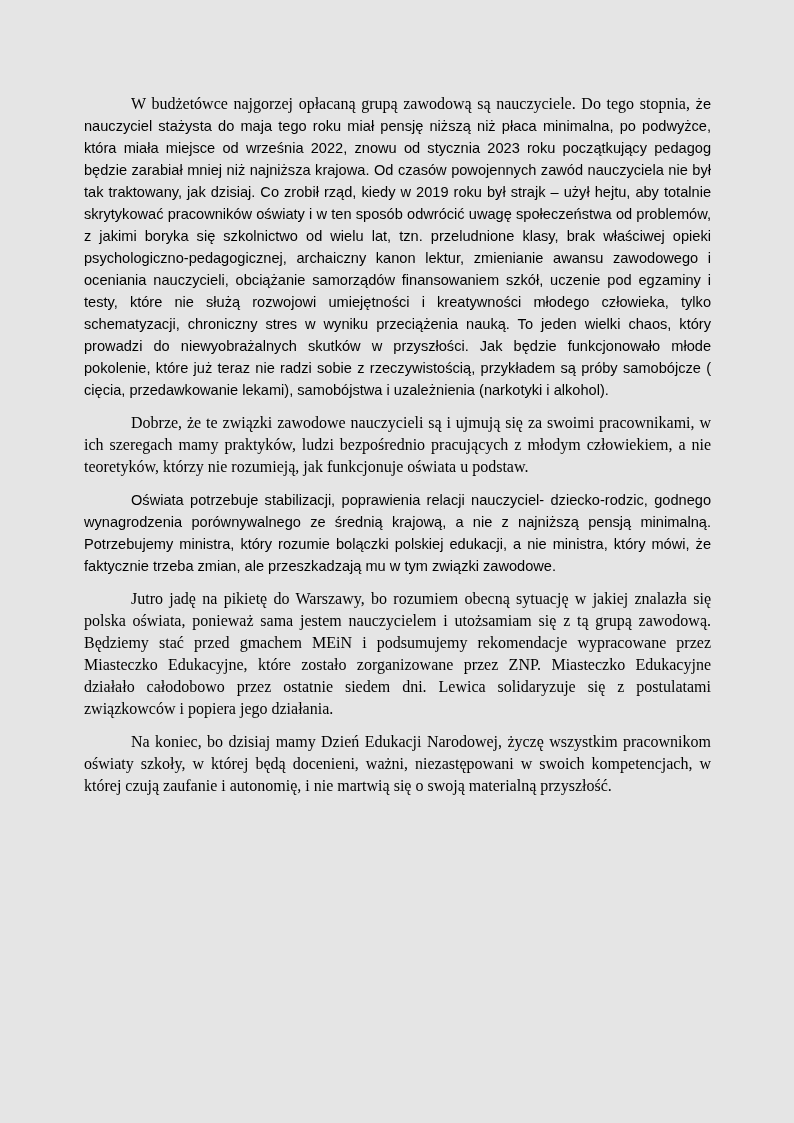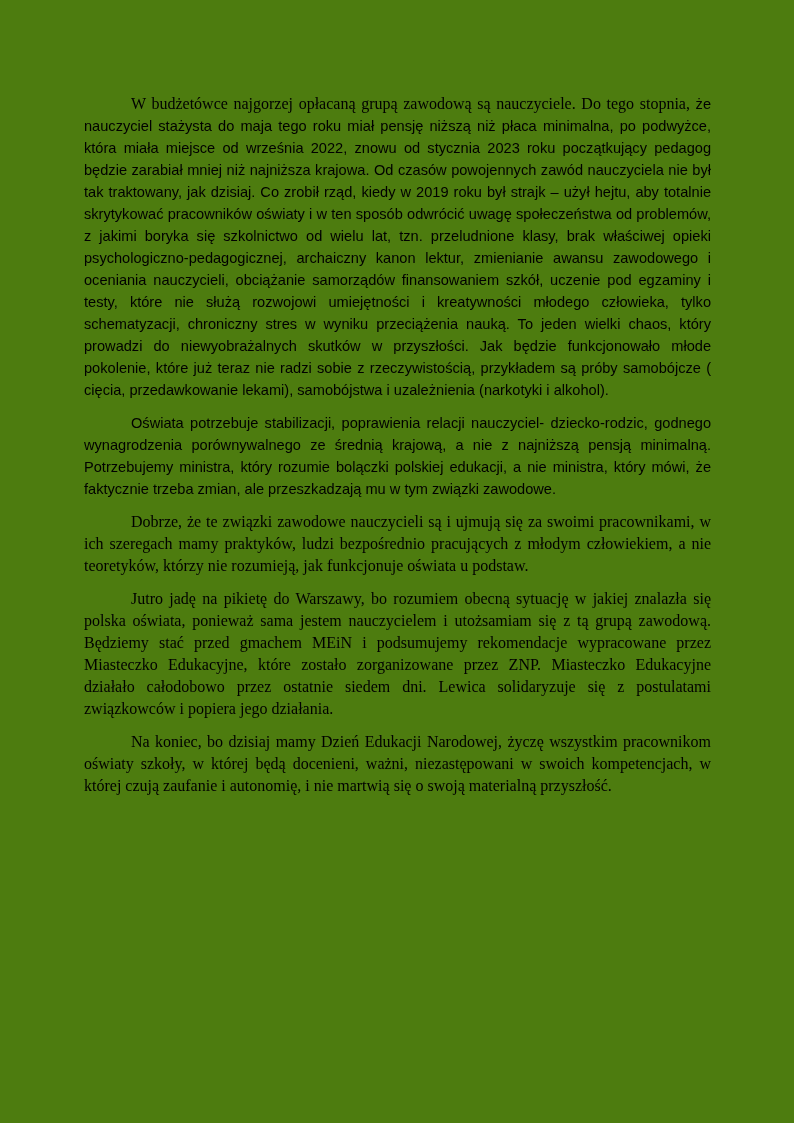--- a/index.html
+++ b/index.html
@@ -4,21 +4,21 @@
 <style>
   html, body {
     margin: 0;
     padding: 0;
     background: #ffffff;
   }
   .page {
     position: relative;
     width: 794px;
     height: 1123px;
-    background: #4d7c0f;
+    background: #e5e5e5;
     box-sizing: border-box;
     padding: 93px 83px 40px 84px;
     overflow: hidden;
   }
   .para {
     margin: 0 0 11px 0;
     text-align: justify;
     text-indent: 47px;
     line-height: 22px;
     color: #000000;
@@ -32,21 +32,21 @@
     font-size: 14.6px;
   }
 </style>
 </head>
 <body>
 
 <div class="page">
 
   <p class="para"><span class="seg-serif">W budżetówce najgorzej opłacaną grupą zawodową są nauczyciele. Do tego stopnia, </span><span class="seg-sans">że nauczyciel stażysta do maja tego roku miał pensję niższą niż płaca minimalna, po podwyżce, która miała miejsce od września 2022, znowu od stycznia 2023 roku początkujący pedagog będzie zarabiał mniej niż najniższa krajowa. Od czasów powojennych zawód nauczyciela nie był tak traktowany, jak dzisiaj. Co zrobił rząd, kiedy w 2019 roku był strajk – użył hejtu, aby totalnie skrytykować pracowników oświaty  i w ten sposób odwrócić uwagę społeczeństwa od problemów, z jakimi boryka się szkolnictwo od wielu lat, tzn. przeludnione klasy, brak właściwej opieki psychologiczno-pedagogicznej, archaiczny kanon lektur, zmienianie awansu zawodowego i oceniania nauczycieli, obciążanie samorządów finansowaniem szkół, uczenie pod egzaminy i testy, które nie służą rozwojowi umiejętności i kreatywności młodego człowieka, tylko schematyzacji, chroniczny stres w wyniku przeciążenia nauką. To jeden wielki chaos, który prowadzi do niewyobrażalnych skutków w przyszłości. Jak będzie funkcjonowało młode pokolenie, które już teraz nie radzi sobie z rzeczywistością, przykładem są próby samobójcze ( cięcia, przedawkowanie lekami), samobójstwa i uzależnienia (narkotyki i alkohol).</span></p>
 
+  <p class="para"><span class="seg-serif">Dobrze, że  te związki zawodowe nauczycieli są i ujmują się za swoimi pracownikami, w ich szeregach  mamy praktyków, ludzi bezpośrednio pracujących z młodym człowiekiem, a nie teoretyków, którzy nie rozumieją, jak funkcjonuje oświata u podstaw.</span></p>
+
   <p class="para"><span class="seg-sans">Oświata potrzebuje stabilizacji, poprawienia relacji nauczyciel- dziecko-rodzic, godnego wynagrodzenia porównywalnego ze średnią krajową, a nie z najniższą pensją minimalną. Potrzebujemy ministra, który rozumie bolączki polskiej edukacji, a nie ministra, który mówi, że faktycznie trzeba zmian, ale przeszkadzają mu w tym związki zawodowe.</span></p>
-
-  <p class="para"><span class="seg-serif">Dobrze, że  te związki zawodowe nauczycieli są i ujmują się za swoimi pracownikami, w ich szeregach  mamy praktyków, ludzi bezpośrednio pracujących z młodym człowiekiem, a nie teoretyków, którzy nie rozumieją, jak funkcjonuje oświata u podstaw.</span></p>
 
   <p class="para"><span class="seg-serif">Jutro jadę na pikietę do Warszawy, bo rozumiem obecną sytuację w jakiej znalazła się polska oświata, ponieważ sama jestem nauczycielem i utożsamiam  się z tą grupą zawodową. Będziemy stać przed gmachem MEiN i podsumujemy rekomendacje wypracowane przez Miasteczko Edukacyjne, które zostało zorganizowane przez ZNP. Miasteczko Edukacyjne działało całodobowo przez ostatnie siedem dni. Lewica solidaryzuje się z postulatami związkowców i popiera jego działania.</span></p>
 
   <p class="para"><span class="seg-serif">Na koniec, bo dzisiaj mamy Dzień Edukacji Narodowej, życzę wszystkim pracownikom oświaty szkoły, w której będą docenieni, ważni, niezastępowani w swoich kompetencjach, w której czują zaufanie i autonomię, i nie martwią się o swoją materialną przyszłość.</span></p>
 
 </div>
 
 </body></html>

